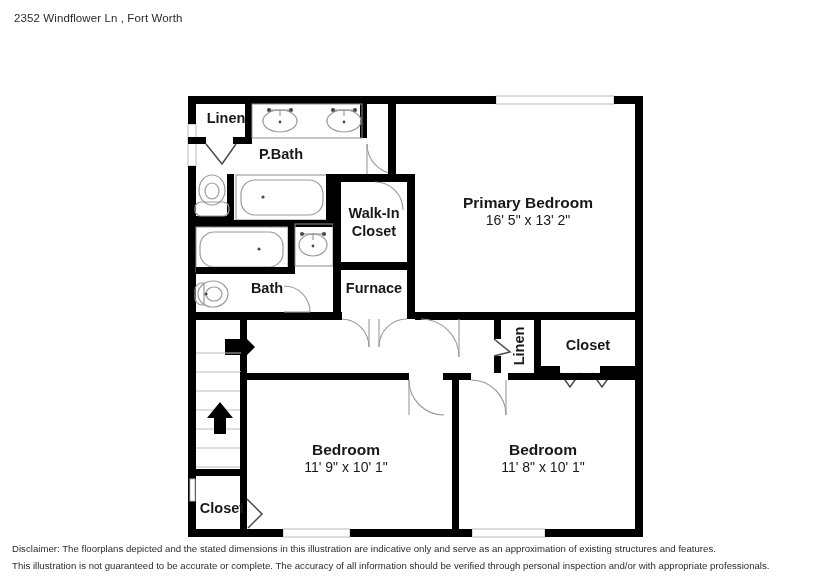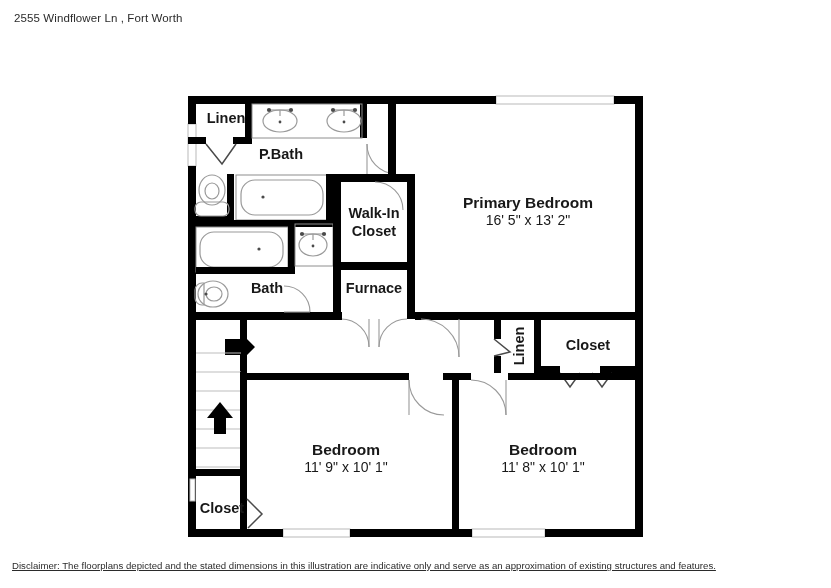--- a/index.html
+++ b/index.html
@@ -37,21 +37,20 @@
     position: absolute;
     left: 12px;
     bottom: 14px;
     width: 810px;
     line-height: 17px;
   }
   .disclaimer div {
     font-size: 9.6px;
     color: #2b2b2b;
     letter-spacing: 0.02px;
-    text-decoration: underline;
   }
   svg { display: block; }
   .wall      { fill: #000000; }
   .window    { fill: #ffffff; stroke: #b9b9b9; stroke-width: 1; }
   .fixture   { fill: none; stroke: #9a9a9a; stroke-width: 1.2; }
   .fixture-fine { fill: none; stroke: #8e8e8e; stroke-width: 1; }
   .fixture-dot  { fill: #4a4a4a; }
   .doorswing { fill: none; stroke: #9a9a9a; stroke-width: 1.1; }
   .doorleafv { fill: none; stroke: #4a4a4a; stroke-width: 1.5; }
   .tread     { fill: none; stroke: #bdbdbd; stroke-width: 1.1; }
@@ -71,21 +70,21 @@
     font-weight: normal;
     fill: #181818;
     text-anchor: middle;
     dominant-baseline: middle;
   }
 </style>
 </head>
 <body>
 
 <div class="header">
-  <div>2555 Windflower Ln , Fort Worth</div>
+  <div>2352 Windflower Ln , Fort Worth</div>
 </div>
 
 <div class="plan-wrap">
 <svg width="831" height="588" viewBox="0 0 831 588" xmlns="http://www.w3.org/2000/svg">
 
   <g>
     <rect class="window" x="496" y="88" width="118" height="8"></rect>
     <rect class="window" x="188" y="116" width="8" height="42"></rect>
     <rect class="window" x="283" y="521" width="67" height="8"></rect>
     <rect class="window" x="472" y="521" width="73" height="8"></rect>
@@ -293,13 +292,14 @@
     <line class="doorswing" x1="506" y1="372" x2="506" y2="407"></line>
     <text class="rlabel big" x="543" y="443">Bedroom</text>
     <text class="rdim" x="543" y="460">11' 8" x 10' 1"</text>
   </g>
 
 </svg>
 </div>
 
 <div class="disclaimer">
   <div>Disclaimer: The floorplans depicted and the stated dimensions in this illustration are indicative only and serve as an approximation of existing structures and features.</div>
+  <div>This illustration is not guaranteed to be accurate or complete. The accuracy of all information should be verified through personal inspection and/or with appropriate professionals.</div>
 </div>
 
 </body></html>

